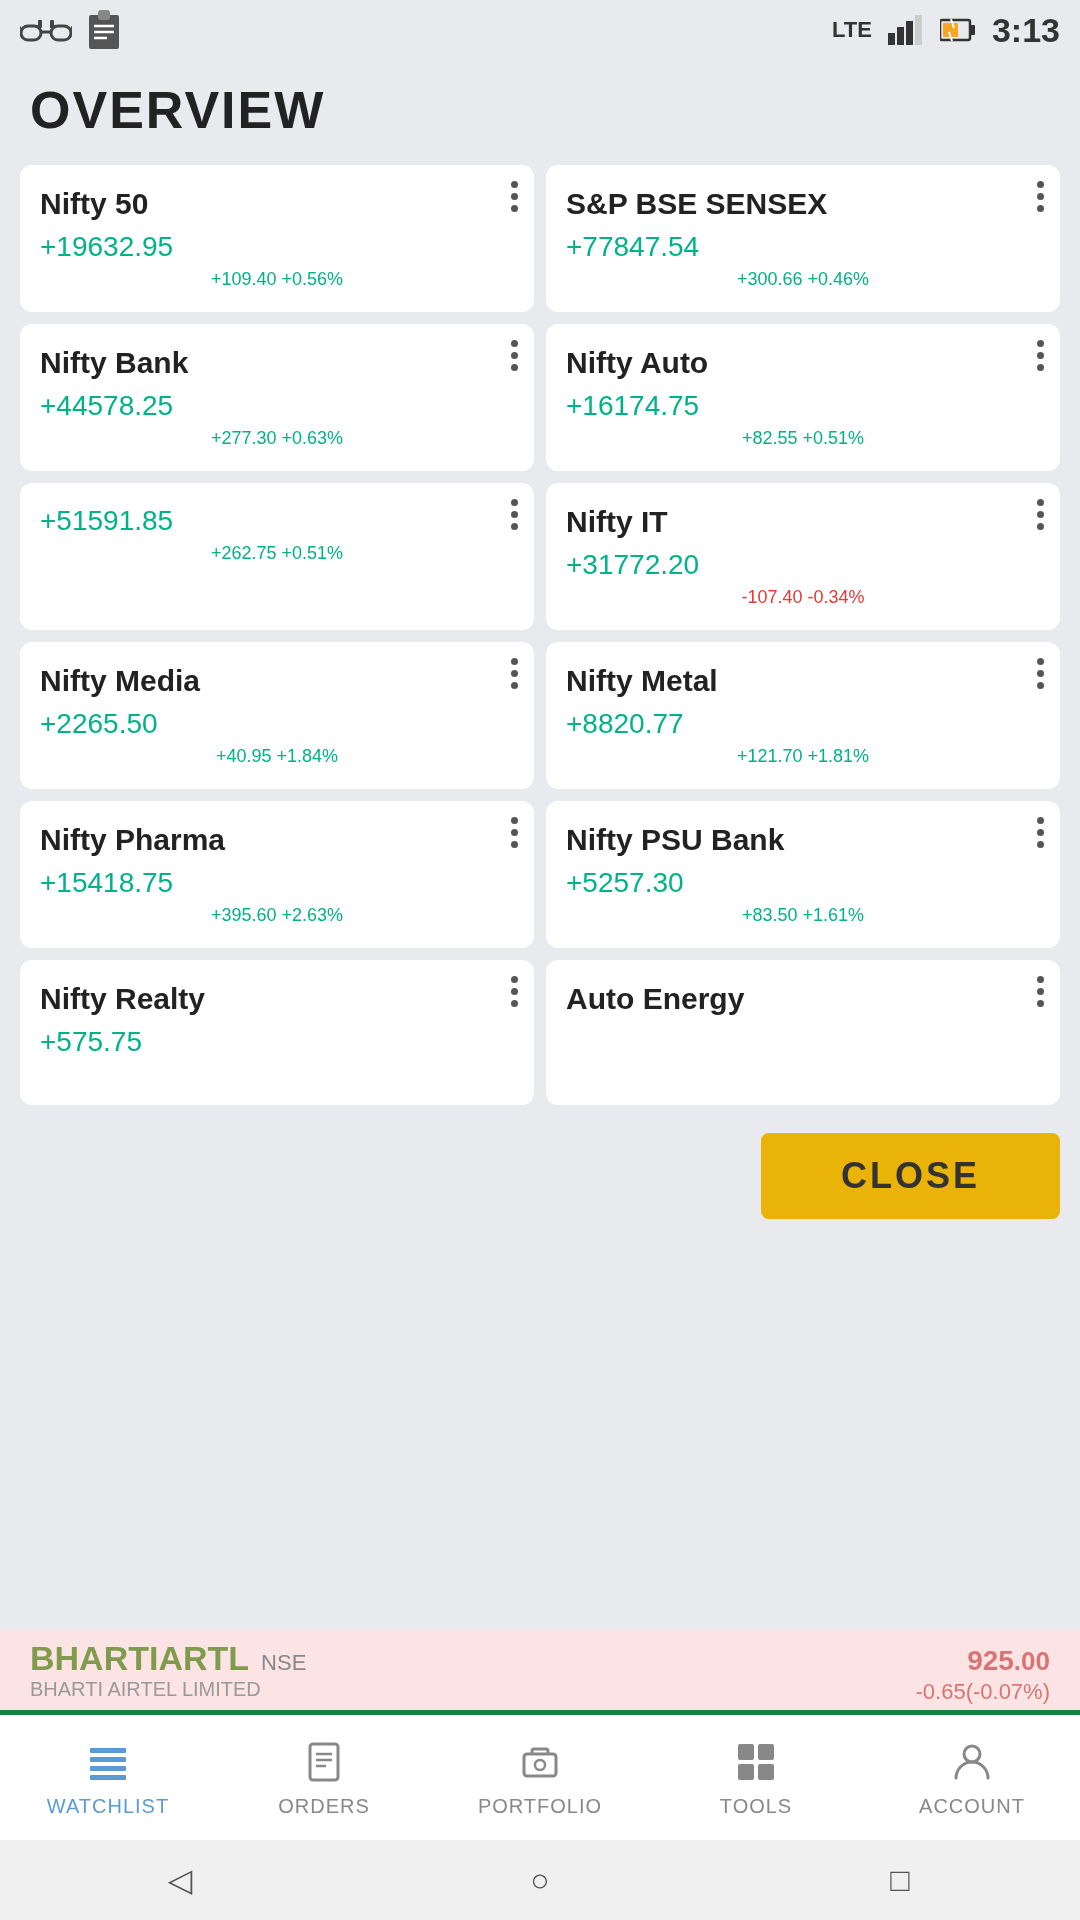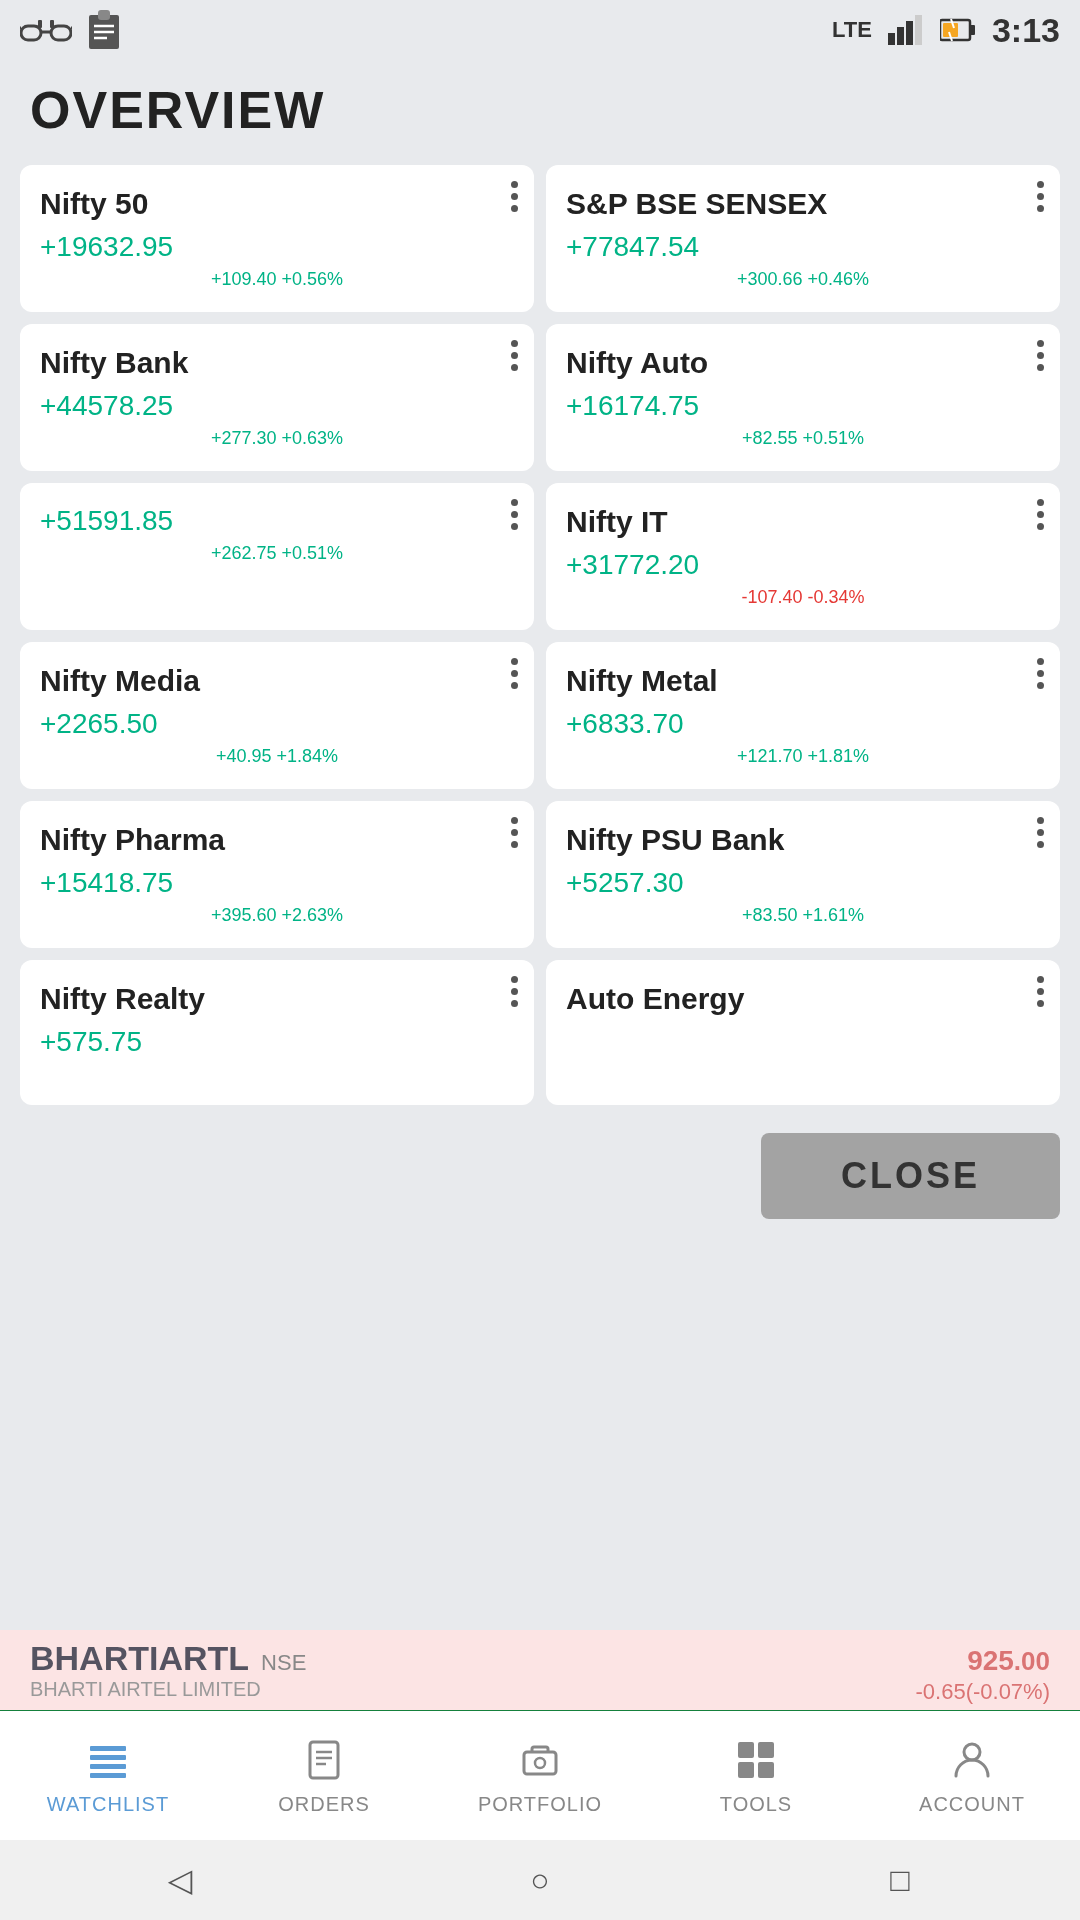--- a/index.html
+++ b/index.html
@@ -118,21 +118,21 @@
     }
 
     
     .close-button-container {
       display: flex;
       justify-content: flex-end;
       padding: 18px 20px 8px 20px;
     }
 
     .close-button {
-      background-color: #a3a3a3;
+      background-color: #eab308;
       border: none;
       border-radius: 8px;
       padding: 22px 80px;
       font-size: 36px;
       font-weight: bold;
       color: #333;
       cursor: pointer;
       letter-spacing: 3px;
     }
 
@@ -146,21 +146,21 @@
       background-color: #fce4e4;
       display: flex;
       align-items: center;
       justify-content: space-between;
       padding: 0 30px;
     }
 
     .ticker-name {
       font-size: 34px;
       font-weight: bold;
-      color: #0f172a;
+      color: #4d7c0f;
       opacity: 0.7;
     }
 
     .ticker-exchange {
       font-size: 22px;
       color: #888;
     }
 
     .ticker-company {
       font-size: 20px;
@@ -192,21 +192,21 @@
     .bottom-nav {
       position: absolute;
       bottom: 0;
       left: 0;
       width: 100%;
       height: 140px;
       background-color: #ffffff;
       display: flex;
       align-items: center;
       justify-content: space-around;
-      border-top: 1px solid #15803d;
+      border-top: 5px solid #15803d;
     }
 
     .nav-item {
       display: flex;
       flex-direction: column;
       align-items: center;
       gap: 8px;
       cursor: pointer;
       flex: 1;
     }
@@ -389,21 +389,21 @@
         <div class="card-value">+2265.50</div>
         <div class="card-change">+40.95  +1.84%</div>
       </div>
       <div class="card">
         <div class="card-menu">
           <div class="dot"></div>
           <div class="dot"></div>
           <div class="dot"></div>
         </div>
         <div class="card-title">Nifty Metal</div>
-        <div class="card-value">+6833.70</div>
+        <div class="card-value">+8820.77</div>
         <div class="card-change">+121.70  +1.81%</div>
       </div>
       <div class="card">
         <div class="card-menu">
           <div class="dot"></div>
           <div class="dot"></div>
           <div class="dot"></div>
         </div>
         <div class="card-title">Nifty Pharma</div>
         <div class="card-value">+15418.75</div>

